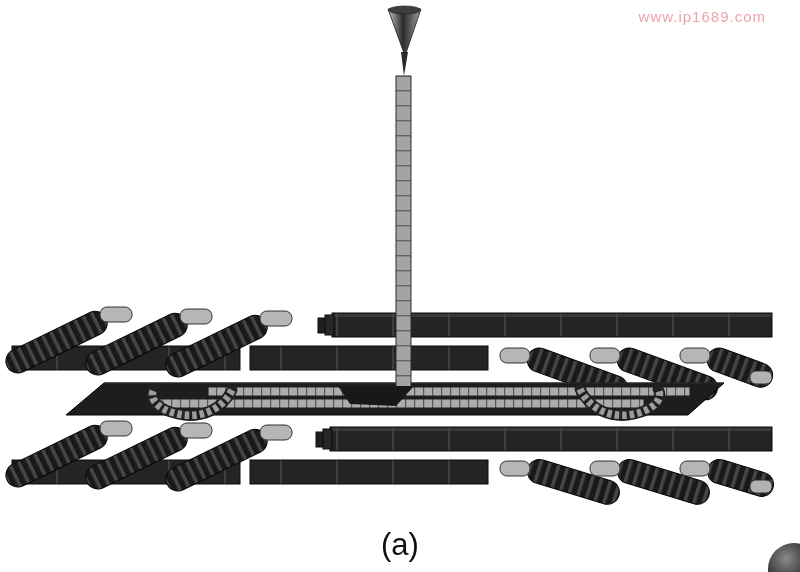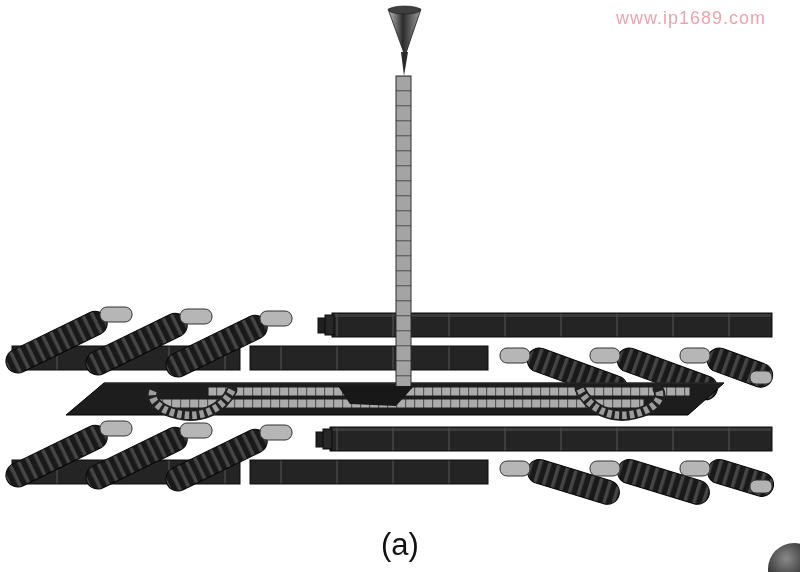--- a/index.html
+++ b/index.html
@@ -3,21 +3,21 @@
 <meta charset="utf-8">
 <style>
   html,body{margin:0;padding:0;background:#ffffff;}
   #stage{
     position:relative;width:800px;height:572px;background:#ffffff;
     overflow:hidden;font-family:"Liberation Sans",sans-serif;
   }
   #scene{position:absolute;left:0;top:0;}
   .watermark{
     position:absolute;top:8px;right:34px;
-    font-size:18px;letter-spacing:1px;color:#f0a2ac;
+    font-size:15px;letter-spacing:1px;color:#f0a2ac;
     font-family:"Liberation Sans",sans-serif;white-space:nowrap;
   }
   .caption{
     position:absolute;top:527px;left:0;width:100%;text-align:center;
     font-size:31px;color:#111111;font-family:"Liberation Sans",sans-serif;
   }
 </style>
 </head>
 <body>
 

